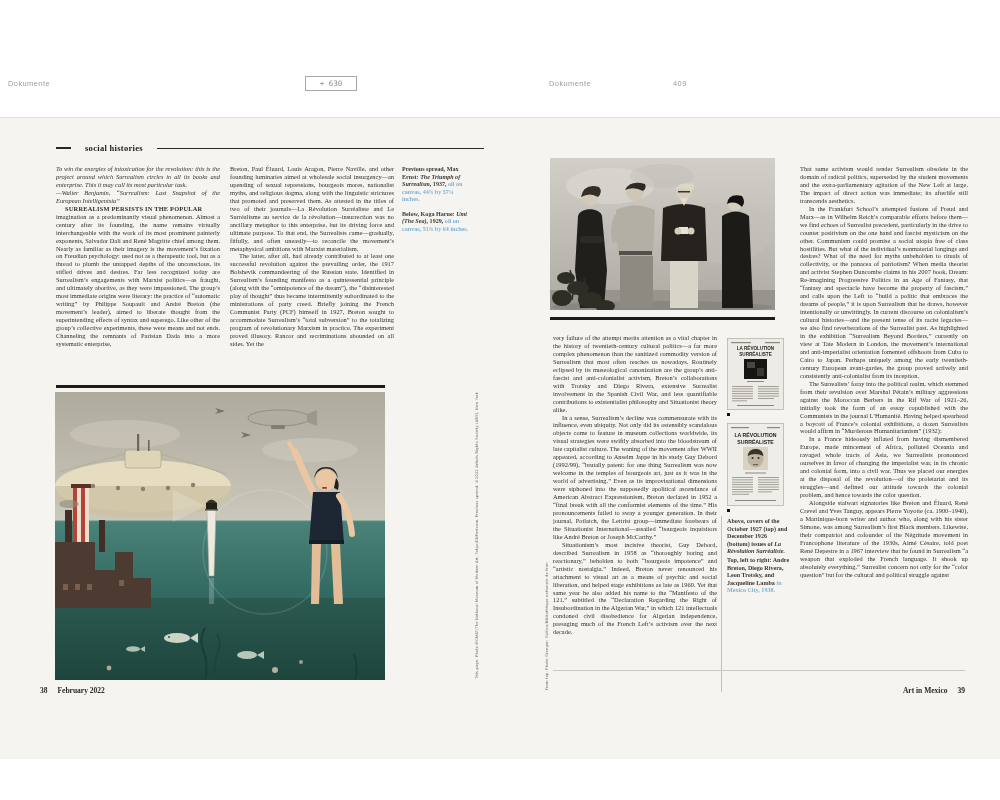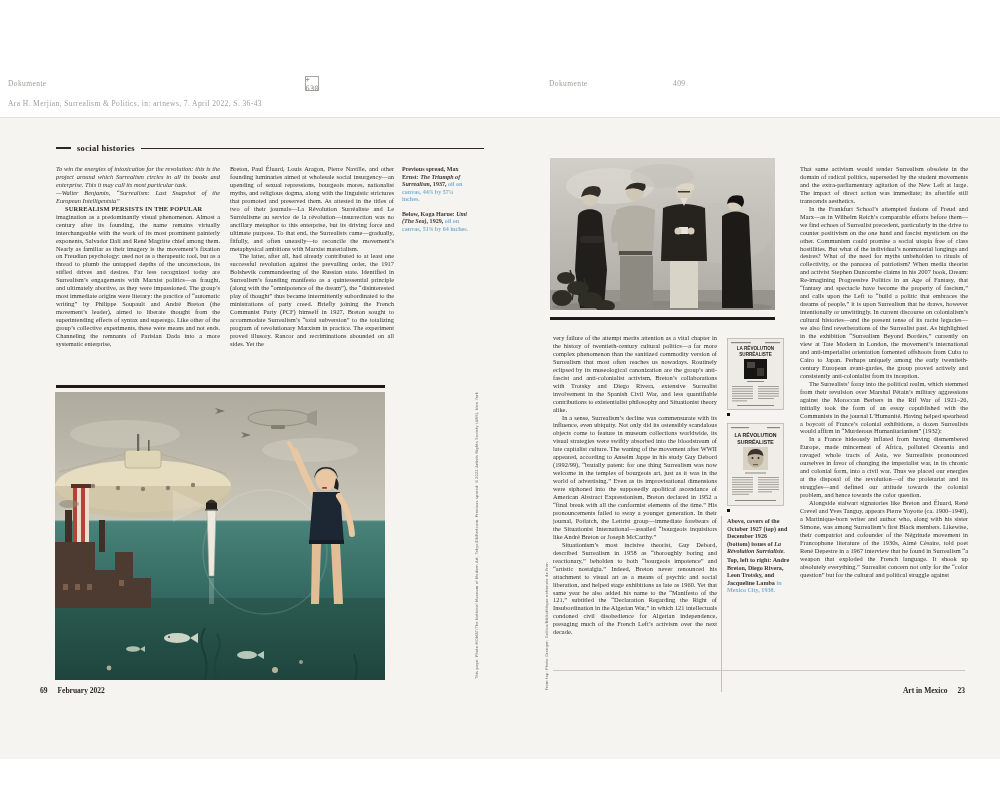--- a/index.html
+++ b/index.html
@@ -1,25 +1,25 @@
 <!DOCTYPE html>
 <html><head>
 <meta charset="utf-8">
 <style>
   html,body{margin:0;padding:0;background:#ffffff;}
   .stage{position:relative;width:1000px;height:800px;background:#ffffff;overflow:hidden;
          font-family:"Liberation Serif",serif;color:#33302b;}
   .abs{position:absolute;}
   
-  .ui{font-family:Liberation Serif, serif;font-size:7.5px;color:#9f9d9a;letter-spacing:.4px;white-space:pre;text-align:right;}
+  .ui{font-family:Liberation Sans, sans-serif;font-size:7.5px;color:#9f9d9a;letter-spacing:.4px;white-space:pre;text-align:right;}
   .zoombox{box-sizing:border-box;border:1px solid #a9a7a4;background:#fff;color:#8f8d8a;
            font-family:"DejaVu Sans Mono",monospace;font-size:7.5px;display:flex;align-items:center;justify-content:center;}
   .band{left:0;top:117px;width:1000px;height:641px;background:#f5f4f0;border-top:1px solid #e3e1dc;}
   
-  .section{left:56px;top:143px;width:428px;display:flex;align-items:center;gap:6px;}
+  .section{left:56px;top:143px;width:428px;display:flex;align-items:center;gap:14px;}
   .section .dash{width:15px;height:1.2px;background:#2a2724;}
   .section .label{font-weight:bold;font-size:8.5px;color:#1d1a17;letter-spacing:.3px;}
   .section .rule{flex:1;height:1px;background:#2a2724;}
   .col{font-size:6.4px;line-height:7.95px;text-align:justify;overflow:hidden;}
   .col p{margin:0;}
   .col p + p{text-indent:9px;}
   .epigraph{font-style:italic;margin:0 0 8px 0;}
   .leadin{font-weight:bold;letter-spacing:.2px;}
   .quote{margin:7px 0 7px 13px;}
   .caps{font-size:6.1px;line-height:7.5px;font-weight:bold;color:#3c3833;}
@@ -35,23 +35,22 @@
   .footer .sp{display:inline-block;width:10px;}
   .bullet{width:3px;height:3px;background:#111;}
   svg{display:block;}
 </style>
 </head>
 <body>
 
 <div class="stage">
 
   <div class="abs ui" style="left:8px;top:79px;">Dokumente</div>
-  <div class="abs zoombox" style="left:305px;top:76px;width:14px;height:15px;">+ 630</div>
+  <div class="abs zoombox" style="left:305px;top:76px;width:52px;height:15px;">+ 630</div>
   <div class="abs ui" style="left:489px;top:79px;margin-top:48px;">408</div>
-  <div class="abs ui" style="left:8px;top:99px;">Ara H. Merjian, Surrealism &amp; Politics, in: artnews, 7. April 2022, S. 36-43</div>
   <div class="abs ui" style="left:549px;top:79px;">Dokumente</div>
   <div class="abs ui" style="left:673px;top:79px;">409</div>
 
   <div class="abs band"></div>
 
   <div class="abs section">
     <span class="dash"></span>
     <span class="label">social histories</span>
     <span class="rule"></span>
   </div>
@@ -183,21 +182,21 @@
       <path d="M300,288 q4,-12 -1,-26" stroke="#173f36" stroke-width="2" fill="none"></path>
       <circle cx="220" cy="278" r="3" fill="#d9cdb4" opacity="0.8"></circle>
       <circle cx="54" cy="276" r="2.4" fill="#cfc3aa" opacity="0.8"></circle>
       <circle cx="246" cy="270" r="2" fill="#cfc3aa" opacity="0.7"></circle>
     </svg>
   </div>
 
   <div class="abs vcred" style="left:475px;top:679px;width:287px;">This page: Photo MOMAT/The National Museum of Modern Art, Tokyo/DNPartcom. Previous spread: ©2022 Artists Rights Society (ARS), New York/ADAGP, Paris</div>
 
   <div class="abs footer" style="left:40px;top:686px;">
-    <span>69</span><span class="sp"></span><span>February 2022</span>
+    <span>38</span><span class="sp"></span><span>February 2022</span>
   </div>
 
   <div class="abs" style="left:550px;top:158px;width:225px;height:152px;">
     <svg width="225" height="152" viewBox="0 0 225 152">
       <defs>
         <linearGradient id="wall" x1="0" y1="0" x2="0" y2="1">
           <stop offset="0" stop-color="#d2cfc9"></stop>
             <stop offset="1" stop-color="#aeaba4"></stop>
         </linearGradient>
       </defs>
@@ -344,16 +343,16 @@
     <p>The Surrealists’ foray into the political realm, which stemmed from their revulsion over Marshal Pétain’s military aggressions against the Moroccan Berbers in the Rif War of 1921–26, initially took the form of an essay copublished with the Communists in the journal L’Humanité. Having helped spearhead a boycott of France’s colonial exhibitions, a dozen Surrealists would affirm in “Murderous Humanitarianism” (1932):</p>
     <p class="quote">In a France hideously inflated from having dismembered Europe, made mincemeat of Africa, polluted Oceania and ravaged whole tracts of Asia, we Surrealists pronounced ourselves in favor of changing the imperialist war, in its chronic and colonial form, into a civil war. Thus we placed our energies at the disposal of the revolution—of the proletariat and its struggles—and defined our attitude towards the colonial problem, and hence towards the color question.</p>
     <p>Alongside stalwart signatories like Breton and Éluard, René Crevel and Yves Tanguy, appears Pierre Yoyotte (ca. 1900–1940), a Martinique-born writer and author who, along with his sister Simone, was among Surrealism’s first Black members. Likewise, their compatriot and cofounder of the Négritude movement in Francophone literature of the 1930s, Aimé Césaire, told poet René Depestre in a 1967 interview that he found in Surrealism “a weapon that exploded the French language. It shook up absolutely everything.” Surrealist concern not only for the “color question” but for the cultural and political struggle against</p>
   </div>
 
   <div class="abs thinrule" style="left:553px;top:670px;width:412px;"></div>
 
   <div class="abs vcred" style="left:545px;top:690px;width:128px;">From top: Photo Granger; Gallica/Bibliothèque nationale de France</div>
 
   <div class="abs footer" style="left:790px;top:686px;width:175px;text-align:right;">
-    <span>Art in Mexico</span><span class="sp"></span><span>23</span>
+    <span>Art in Mexico</span><span class="sp"></span><span>39</span>
   </div>
 
 </div>
 
 </body></html>

